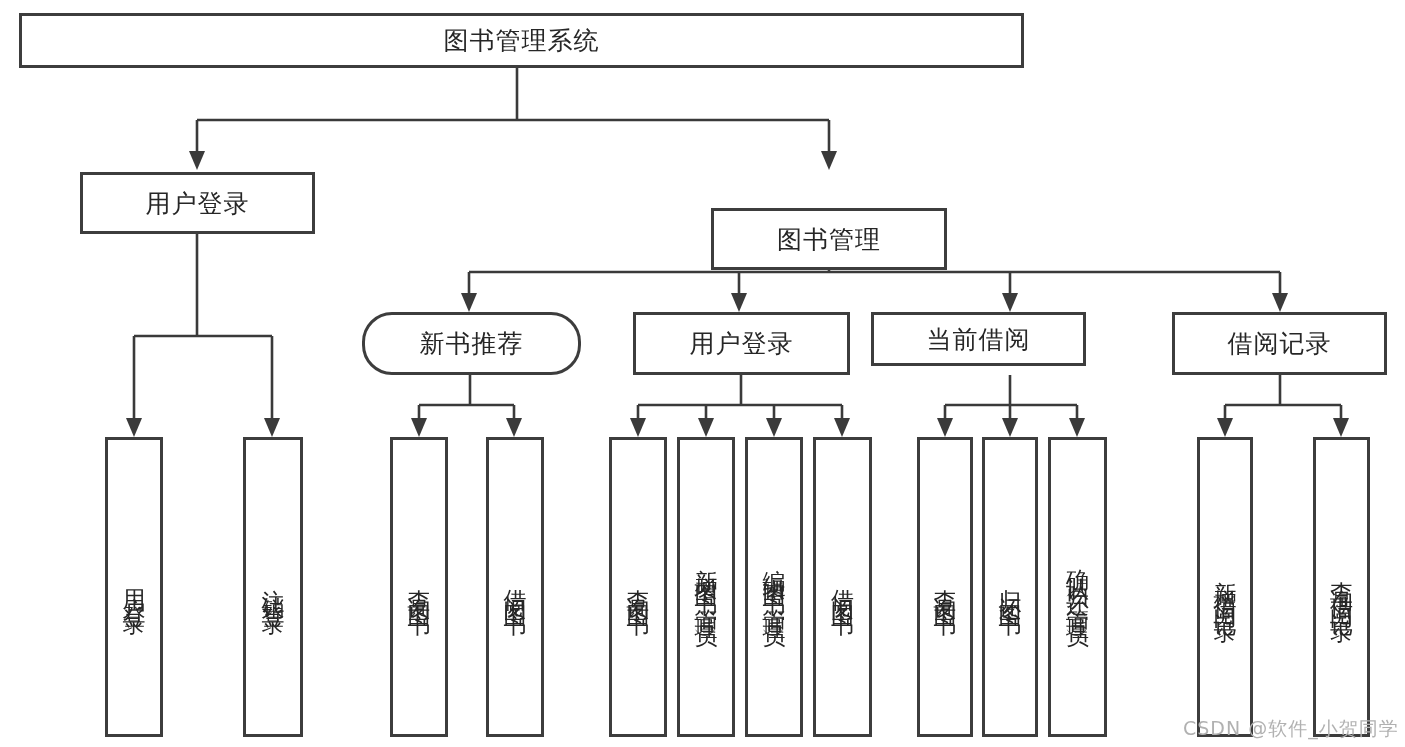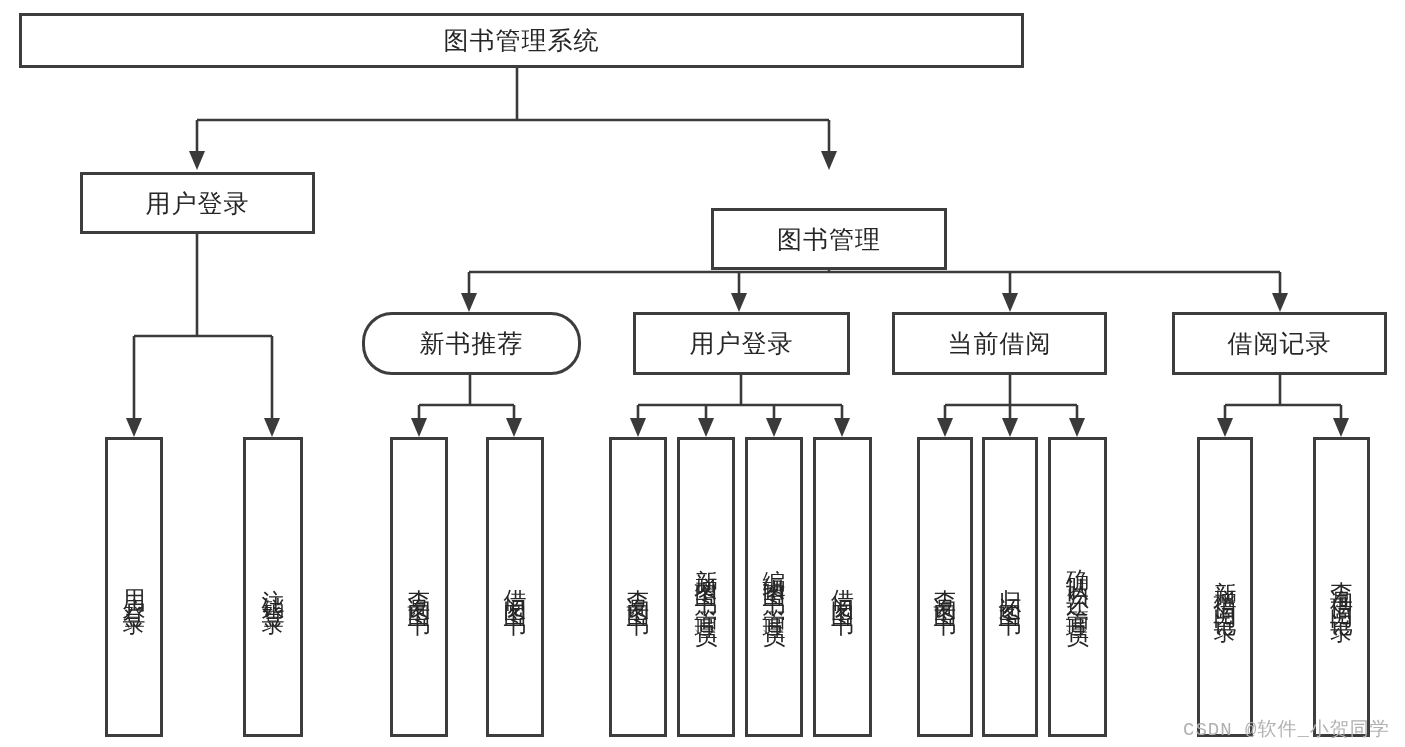--- a/index.html
+++ b/index.html
@@ -29,21 +29,21 @@
     justify-content: center;
     color: #262626;
     text-align: center;
   }
   .h-node { font-size: 25px; letter-spacing: 1px; white-space: nowrap; }
   .root-node  { left: 19px;  top: 13px;  width: 1005px; height: 55px; }
   .n-login    { left: 80px;  top: 172px; width: 235px;  height: 62px; }
   .n-bookmgmt { left: 711px; top: 172px; width: 236px;  height: 62px; margin-top: 36px; }
   .n-rec      { left: 362px; top: 312px; width: 219px;  height: 63px; border-radius: 30px; }
   .n-borrow   { left: 633px; top: 312px; width: 217px;  height: 63px; }
-  .n-current  { left: 892px; top: 312px; width: 215px;  height: 63px; }
+  .n-current  { left: 871px; top: 312px; width: 215px;  height: 54px; }
   .n-record   { left: 1172px;top: 312px; width: 215px;  height: 63px; }
   .v-node {
     top: 437px;
     height: 300px;
     writing-mode: vertical-rl;
     text-orientation: mixed;
     font-size: 23px;
     letter-spacing: 8px;
     line-height: 1;
   }
@@ -62,21 +62,20 @@
   .L13 { left: 1313px; width: 57px; }
   .watermark {
     position: absolute;
     left: 1183px;
     top: 716px;
     font-size: 19px;
     letter-spacing: 1px;
     color: #b1b1b1;
     white-space: nowrap;
     z-index: 5;
-    font-family: Liberation Mono, monospace;
   }
 </style>
 </head>
 <body>
 
 <div class="canvas">
 
   <svg class="connectors" viewBox="0 0 1405 747" aria-hidden="true">
 
     <g>

